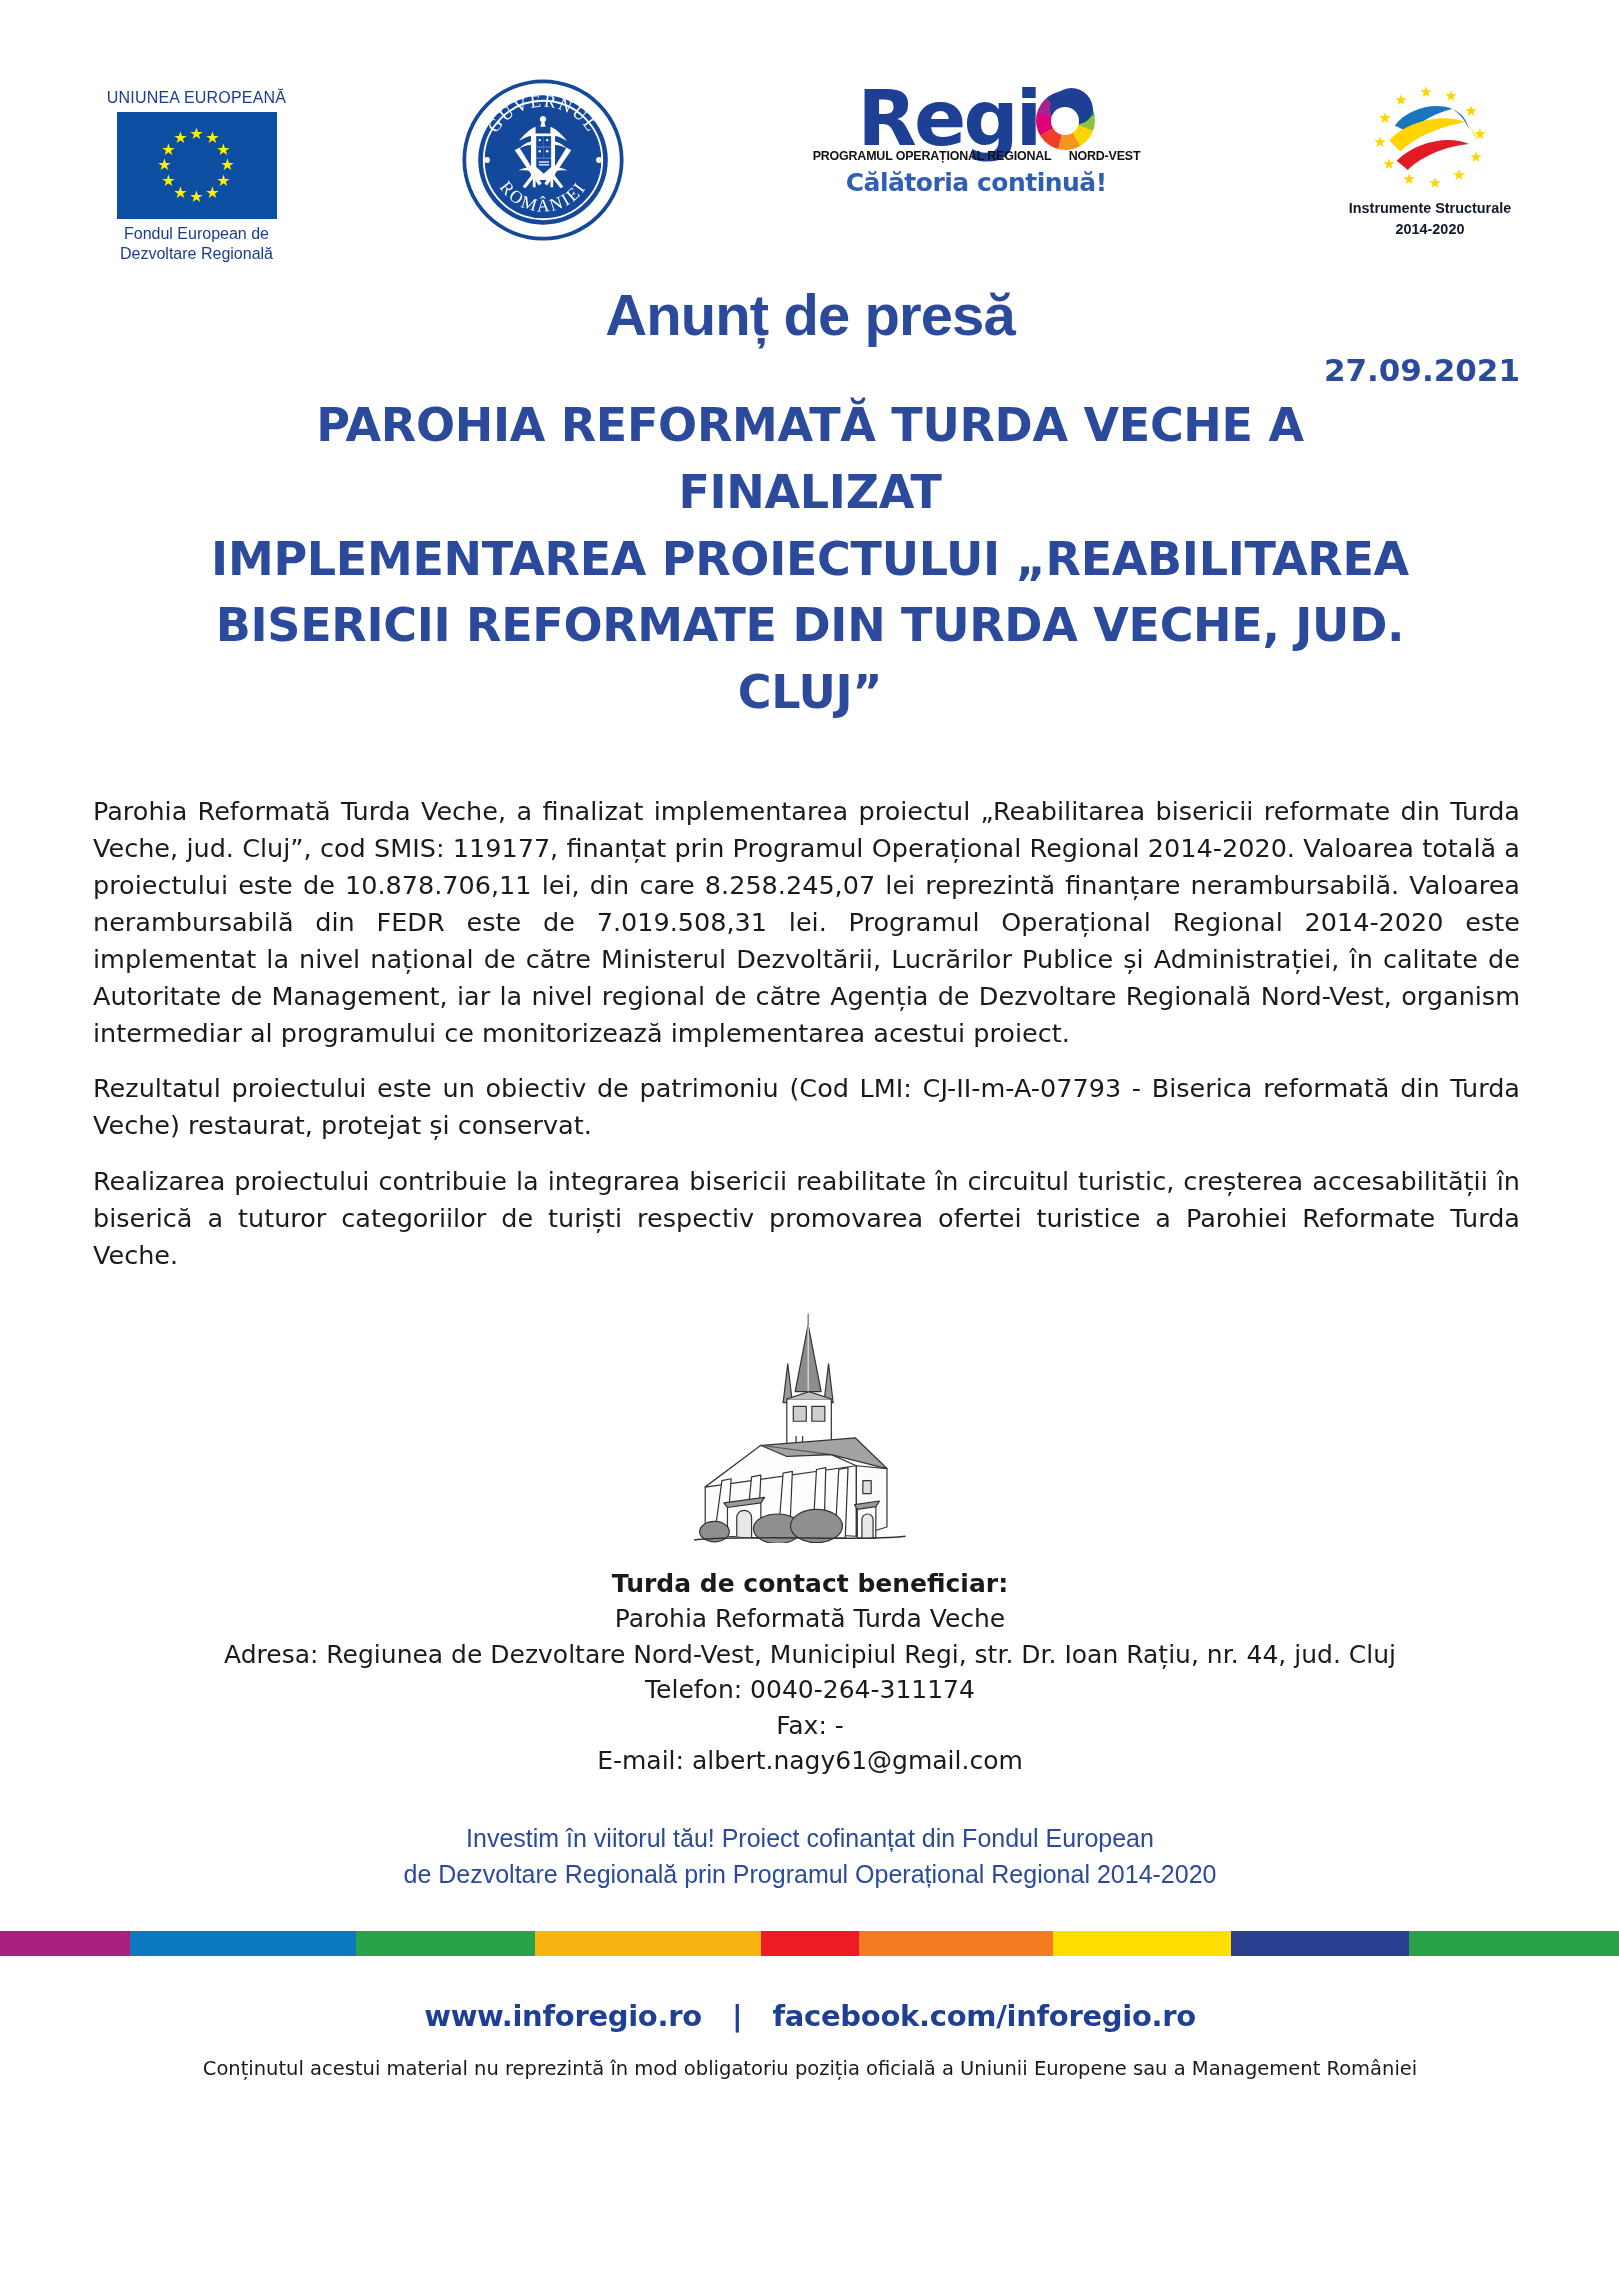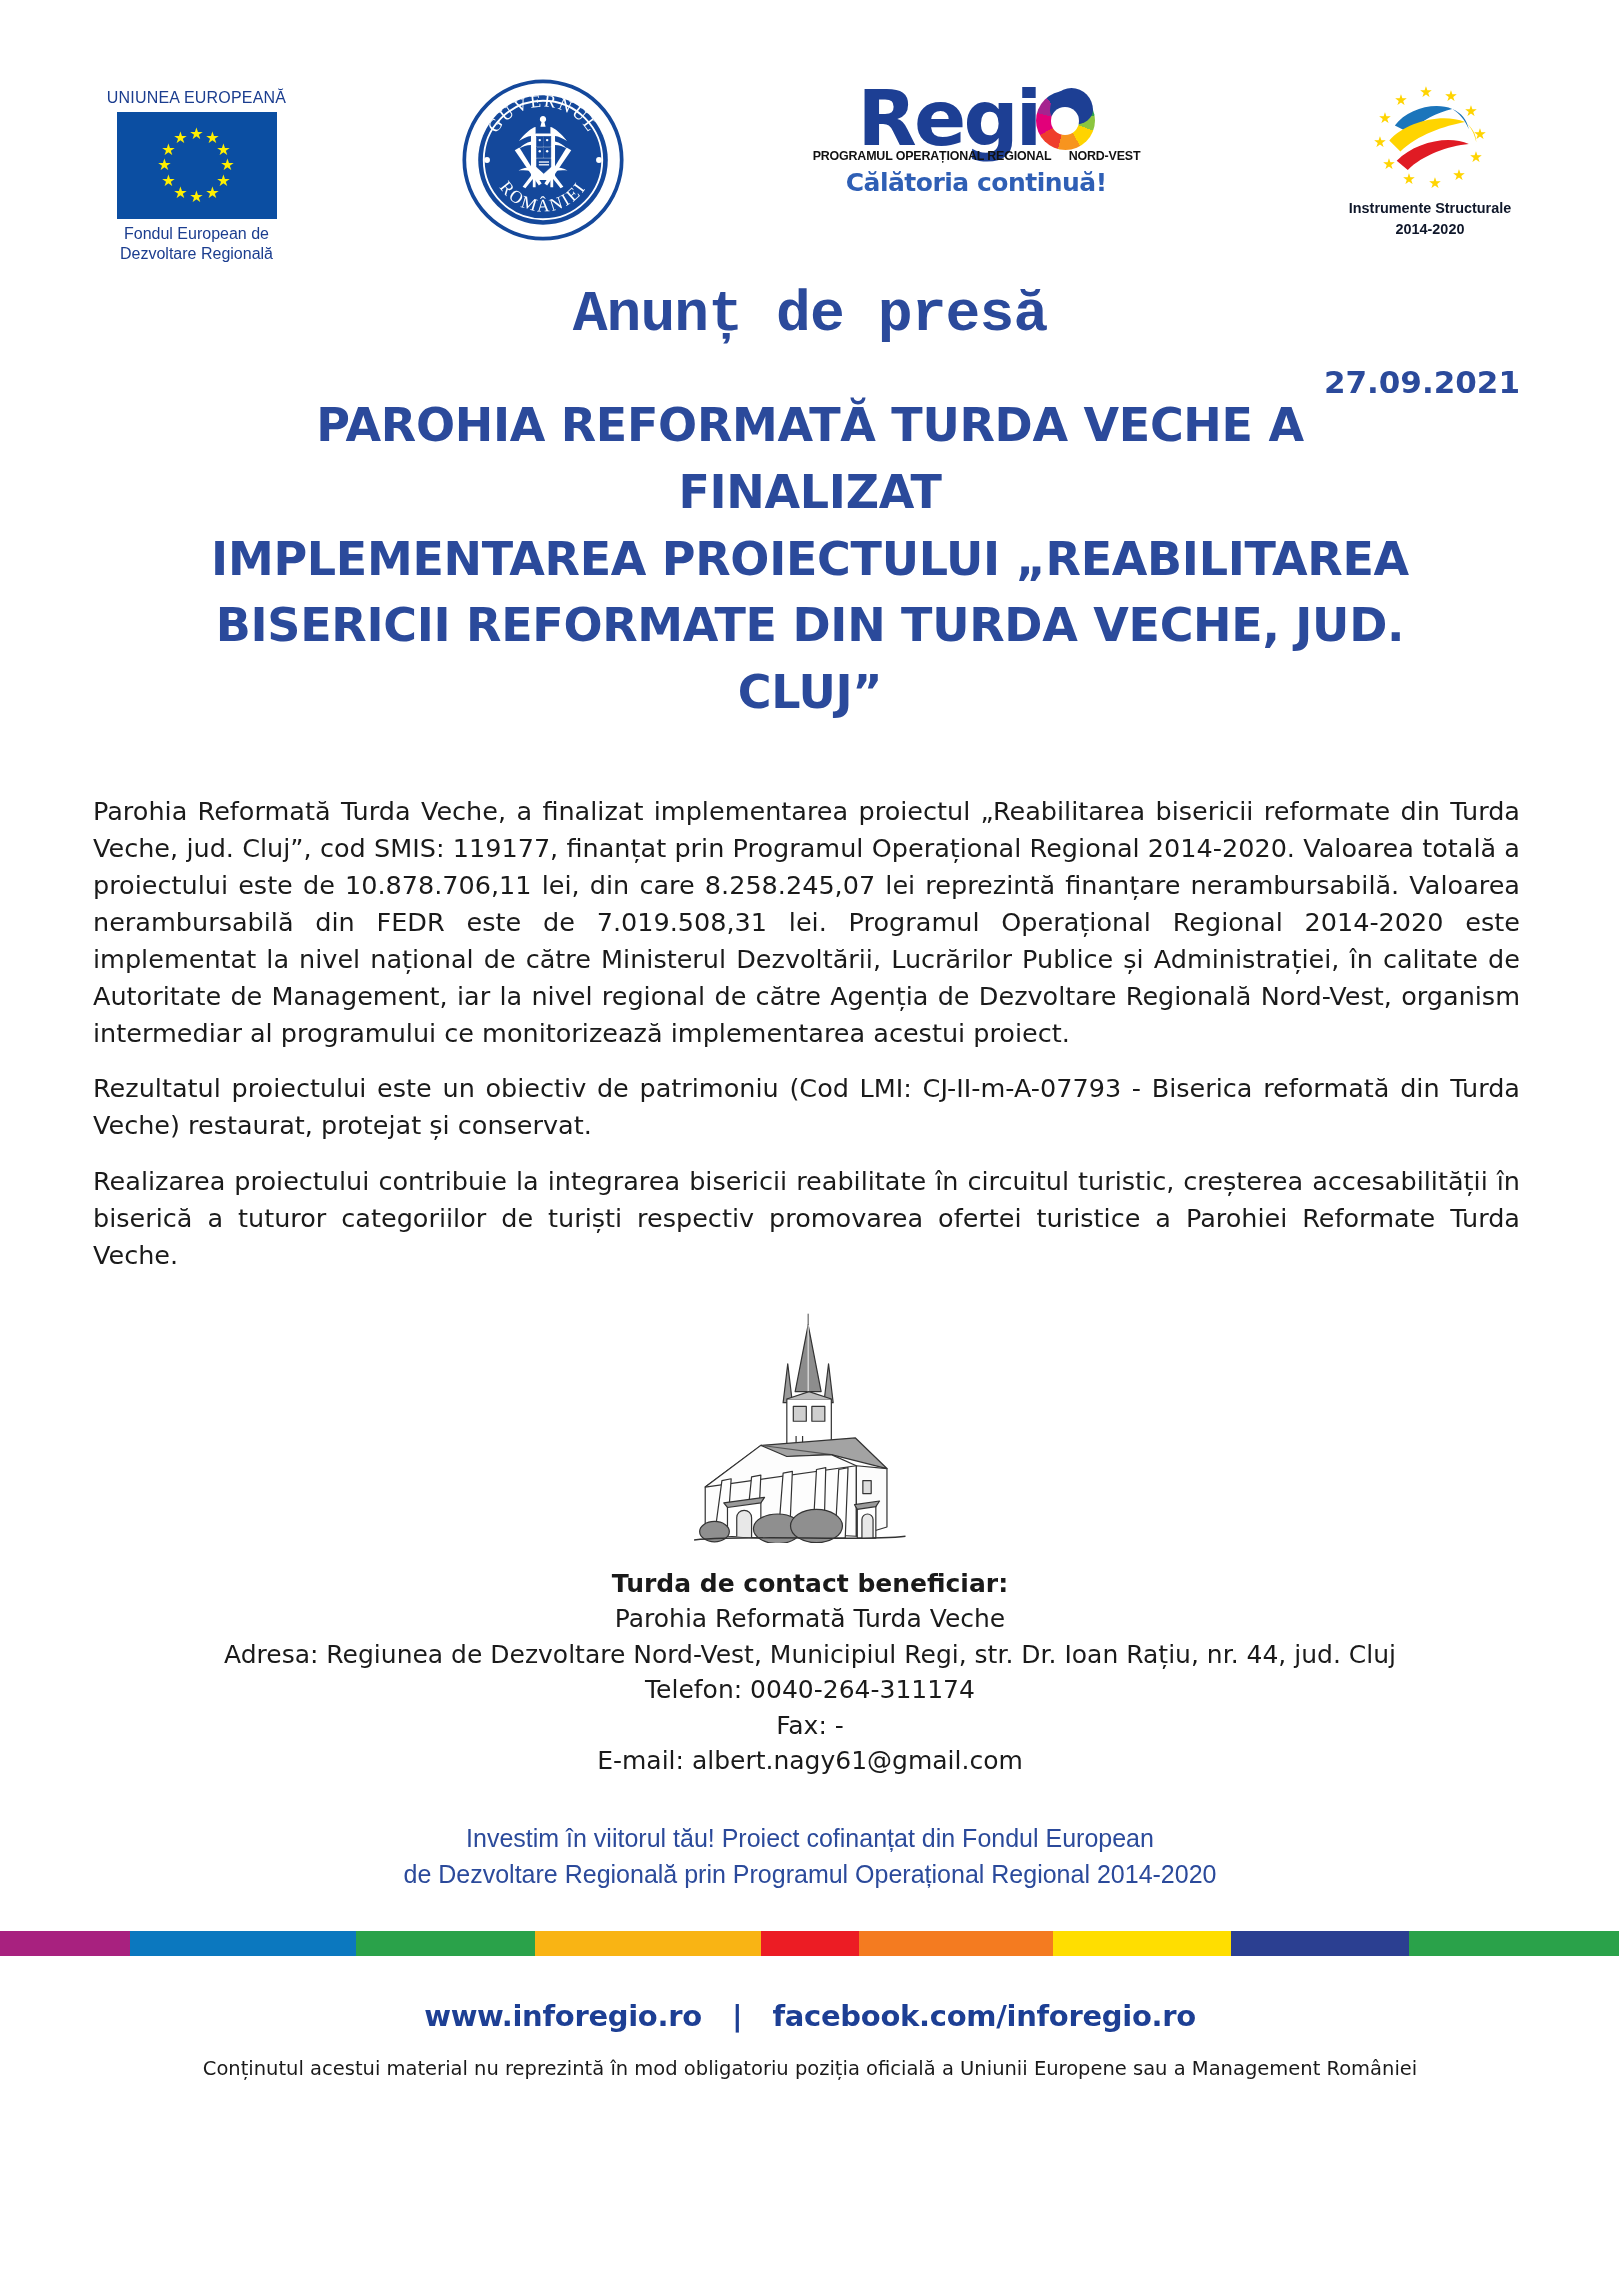--- a/index.html
+++ b/index.html
@@ -182,31 +182,31 @@
     margin-top: 1.9px;
   }
 
   
   .title-block {
     position: relative;
     text-align: center;
     margin-top: 7.4px;
   }
   .doc-title {
-    font-family: Liberation Mono, monospace;
+    font-family: Liberation Sans, sans-serif;
     font-weight: bold;
     font-size: 58px;
     color: #2b4a9b;
     letter-spacing: -0.9px;
     line-height: 1.05;
   }
   .doc-date {
     position: absolute;
     right: 100px;
-    top: 79px;
+    top: 67px;
     font-family: "DejaVu Sans", sans-serif;
     font-weight: bold;
     font-size: 31px;
     color: #2b4a9b;
   }
   .headline {
     margin: 46px auto 0 auto;
     width: 1224px;
     text-align: center;
     font-family: "DejaVu Sans", sans-serif;

